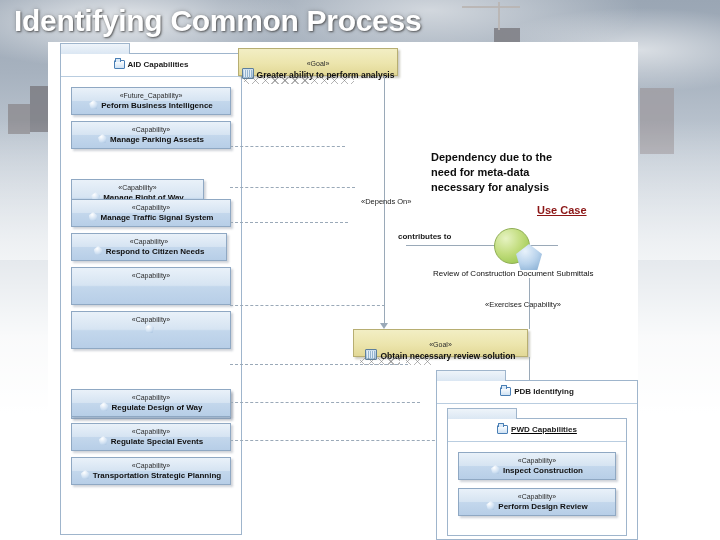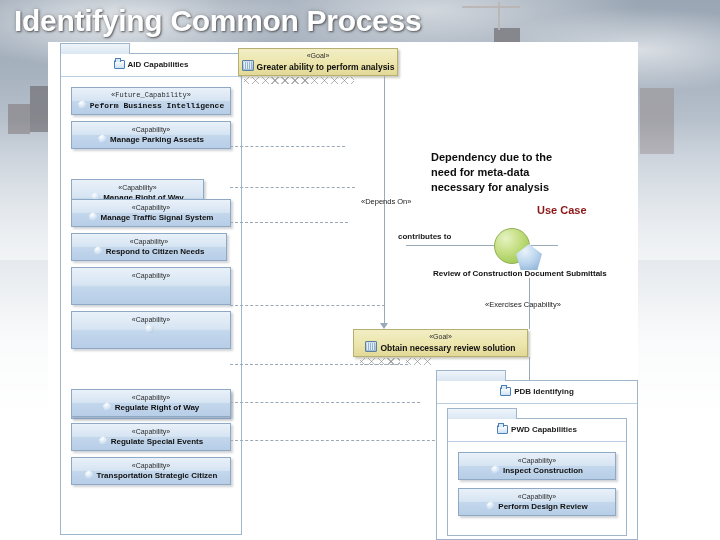--- a/index.html
+++ b/index.html
@@ -94,21 +94,21 @@
       radial-gradient(circle at 35% 30%, #ffffff, #cfe0f2 55%, #9cbada 100%);
     clip-path:polygon(50% 0%,100% 38%,82% 100%,18% 100%,0% 38%);
   }
 
   
   .goal{
     position:absolute;box-sizing:border-box;
     border:1px solid #b7ae72;
     background:linear-gradient(#f2eec4 0%, #ece5ad 55%, #e2d896 100%);
     box-shadow:2px 2px 2px rgba(130,128,100,.4);
-    text-align:center;padding-top:2px;
+    text-align:center;padding-top:10px;
   }
   .goal .stereo{font-size:7px;color:#2c2c2c;line-height:9px;}
   .goal .nm{font-size:8.5px;font-weight:bold;color:#101010;line-height:11px;white-space:nowrap;}
   .goal .gico{
     display:inline-block;width:10px;height:9px;vertical-align:-1px;margin-right:3px;
     border:1px solid #5d7f9c;border-radius:1px;
     background:linear-gradient(#cfe0ee,#9fbcd4);
     position:relative;
   }
   .goal .gico:after{
@@ -136,24 +136,24 @@
   }
 
   
   .lbl{position:absolute;font-size:7.5px;color:#1b1b1b;white-space:nowrap;}
   .lbl.b{font-weight:bold;font-size:8px;}
   .note{
     position:absolute;font-size:11px;font-weight:bold;color:#0d0d0d;
     line-height:15px;white-space:pre-line;
   }
   .usecase-lbl{
-    position:absolute;font-size:11px;font-weight:bold;color:#8c1616;white-space:nowrap;
+    position:absolute;font-size:11px;font-weight:bold;color:#8c1616;white-space:nowrap;text-decoration:underline;
   }
   .uc-name{
-    position:absolute;font-size:8px;font-weight:bold;color:#101010;white-space:nowrap;
+    position:absolute;font-size:8px;font-weight:normal;color:#101010;white-space:nowrap;
   }
 
   
   .uc-ell{
     position:absolute;width:34px;height:34px;border-radius:50%;
     background:radial-gradient(circle at 32% 28%, #e6f3c2 0%, #c2dd7e 45%, #8cbf3f 100%);
     border:1px solid #8fae54;
   }
   .uc-pent{
     position:absolute;width:26px;height:26px;
@@ -186,21 +186,21 @@
 
   <div class="canvas">
 
     <div class="pkg" style="left:12px;top:11px;width:182px;height:482px;">
       <div class="tab"></div>
       <div class="pkg-title">
         <span class="fico"></span><span>AID Capabilities</span>
       </div>
       <div class="pkg-body">
 
-        <div class="cap" style="left:10px;top:10px;width:160px;height:28px;font-family:Liberation Mono, monospace;">
+        <div class="cap" style="left:10px;top:10px;width:160px;height:28px;">
           <div class="stereo">«Future_Capability»</div>
           <div class="nm"><span class="pico"></span><span>Peform Business Intelligence</span></div>
         </div>
 
         <div class="cap" style="left:10px;top:44px;width:160px;height:28px;">
           <div class="stereo">«Capability»</div>
           <div class="nm"><span class="pico"></span><span>Manage Parking Assests</span></div>
         </div>
 
         <div class="cap" style="left:10px;top:78px;width:133px;height:38px;margin-top:24px;">
@@ -227,31 +227,31 @@
           <div class="nm"><span class="pico"></span></div>
         </div>
 
         <div class="cap" style="left:10px;top:278px;width:160px;height:28px;margin-top:36px;">
           <div class="stereo">«Capability»</div>
           <div class="nm"><span class="pico"></span><span>Regulate Vehicles for Hire</span></div>
         </div>
 
         <div class="cap" style="left:10px;top:312px;width:160px;height:28px;">
           <div class="stereo">«Capability»</div>
-          <div class="nm"><span class="pico"></span><span>Regulate Right of Way</span></div>
+          <div class="nm"><span class="pico"></span><span>Regulate Design of Way</span></div>
         </div>
 
         <div class="cap" style="left:10px;top:346px;width:160px;height:28px;">
           <div class="stereo">«Capability»</div>
           <div class="nm"><span class="pico"></span><span>Regulate Special Events</span></div>
         </div>
 
         <div class="cap" style="left:10px;top:380px;width:160px;height:28px;">
           <div class="stereo">«Capability»</div>
-          <div class="nm"><span class="pico"></span><span>Transportation Strategic Citizen</span></div>
+          <div class="nm"><span class="pico"></span><span>Transportation Strategic Planning</span></div>
         </div>
 
       </div>
     </div>
 
     <div class="goal" style="left:190px;top:6px;width:160px;height:28px;">
       <div class="stereo">«Goal»</div>
       <div class="nm"><span class="gico"></span><span>Greater ability to perform analysis</span></div>
     </div>
     <div class="zig" style="left:196px;top:35px;width:110px;"></div>
@@ -286,21 +286,21 @@
     <div class="dash" style="left:182px;top:360px;width:190px;"></div>
     <div class="dash" style="left:182px;top:398px;width:215px;"></div>
 
     <div class="pkg" style="left:388px;top:338px;width:202px;height:160px;">
       <div class="tab"></div>
       <div class="pkg-title">
         <span class="fico"></span><span>PDB Identifying</span>
       </div>
       <div class="pkg-body">
 
-        <div class="pkg" style="left:10px;top:14px;width:180px;height:118px;">
+        <div class="pkg" style="left:10px;top:14px;width:180px;height:118px;text-decoration:underline;">
           <div class="tab"></div>
           <div class="pkg-title">
             <span class="fico"></span><span>PWD Capabilities</span>
           </div>
           <div class="pkg-body">
             <div class="cap" style="left:10px;top:10px;width:158px;height:28px;">
               <div class="stereo">«Capability»</div>
               <div class="nm"><span class="pico"></span><span>Inspect Construction</span></div>
             </div>
             <div class="cap" style="left:10px;top:46px;width:158px;height:28px;">

